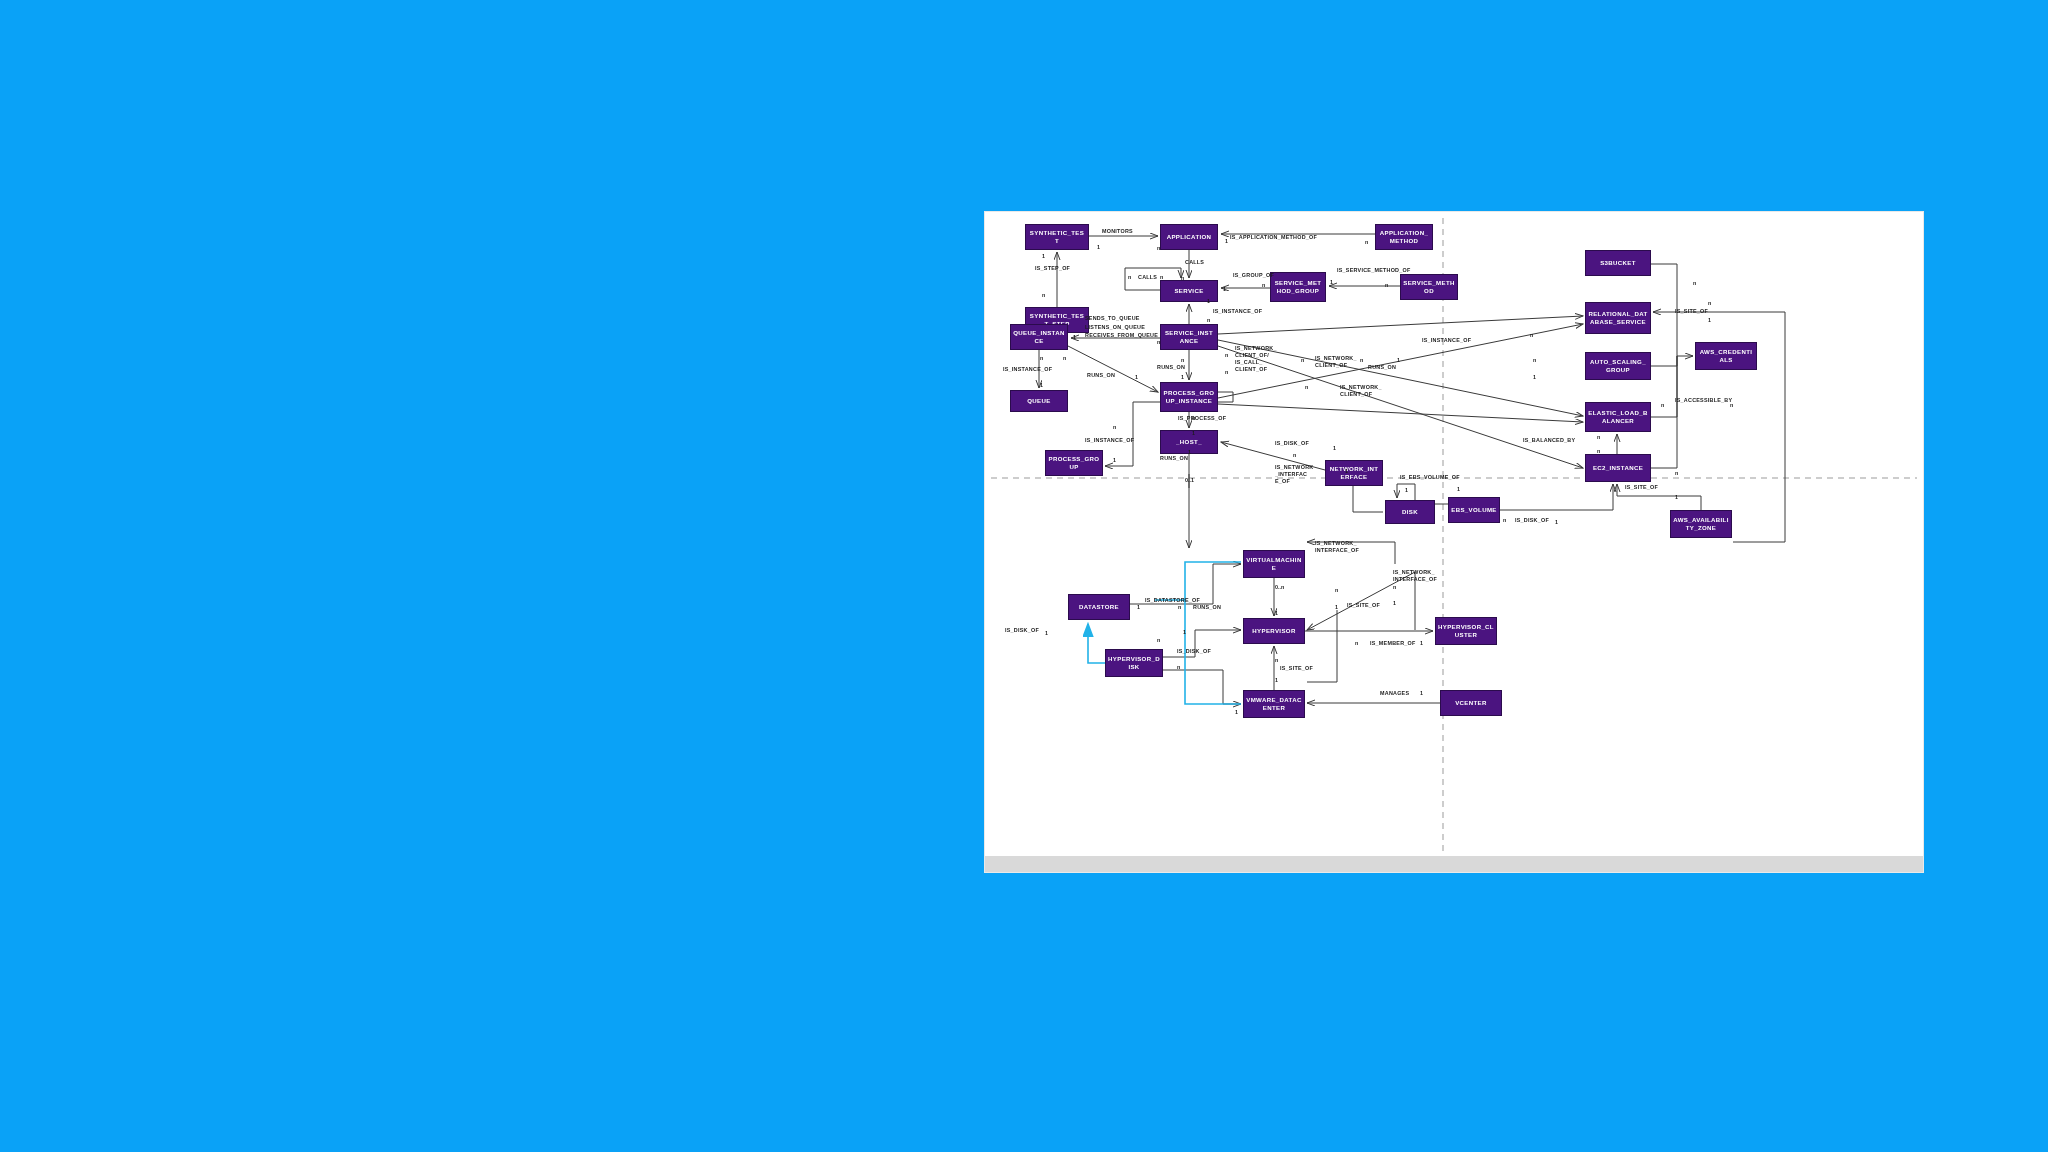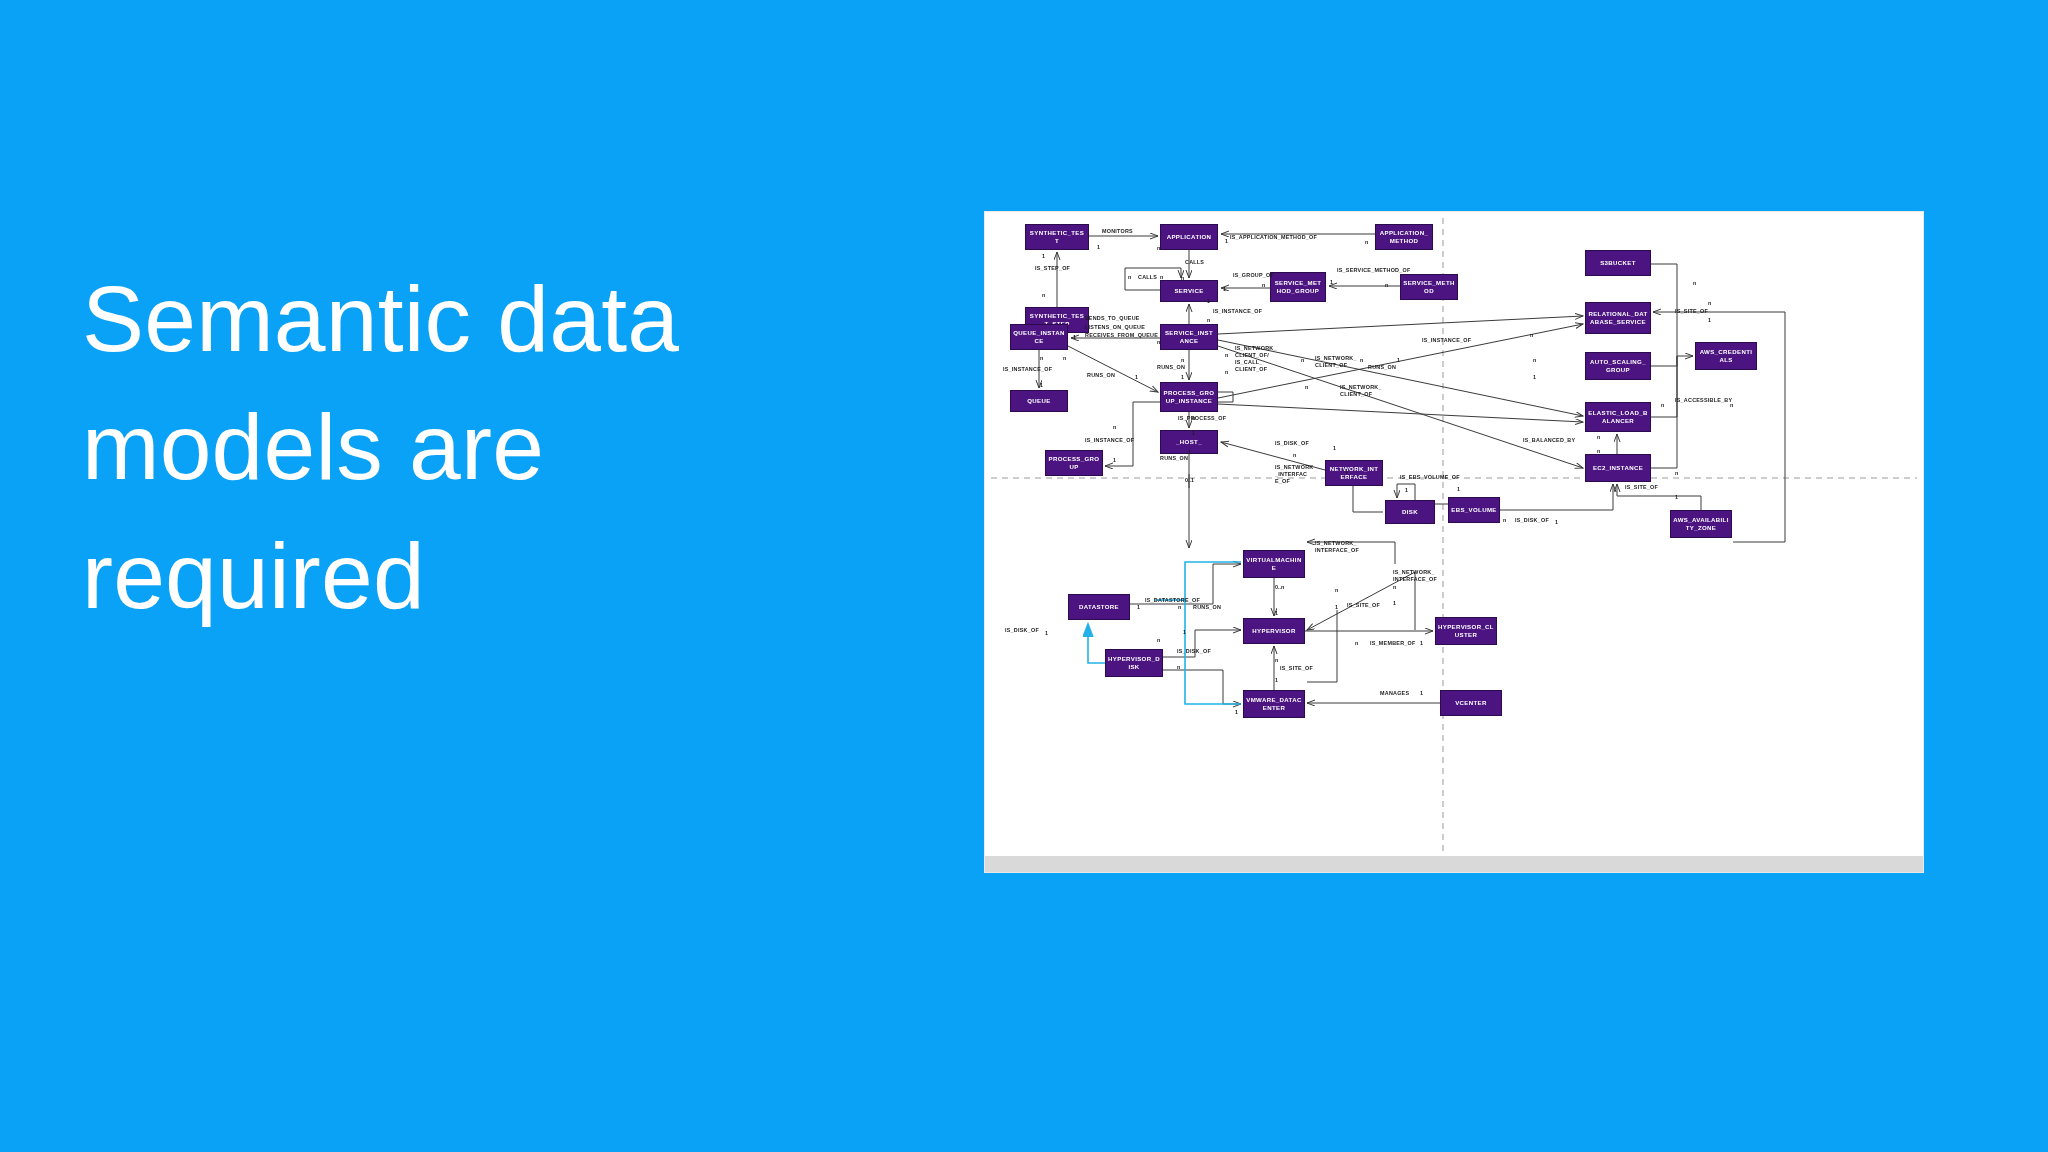--- a/index.html
+++ b/index.html
@@ -68,21 +68,20 @@
     color:#1c1c1c;
     font-size:5.4px;
     font-weight:bold;
   }
 </style>
 </head>
 <body>
 
 <div class="slide">
 
-  <div class="title">Semantic data models are required</div>
 
   <div class="panel">
     <div class="canvas" id="canvas">
       <svg id="wires" viewBox="0 0 938 644" preserveAspectRatio="none">
         <defs>
           <marker id="ah" markerWidth="9" markerHeight="9" refX="8" refY="3" orient="auto">
             <path d="M0,0 L8,3 L0,6" fill="none" stroke="#3a3a3a" stroke-width="1"></path>
           </marker>
           <marker id="ahc" markerWidth="9" markerHeight="9" refX="8" refY="3" orient="auto">
             <path d="M0,0 L8,3 L0,6 z" fill="#22b2e8" stroke="#22b2e8" stroke-width="1"></path>

